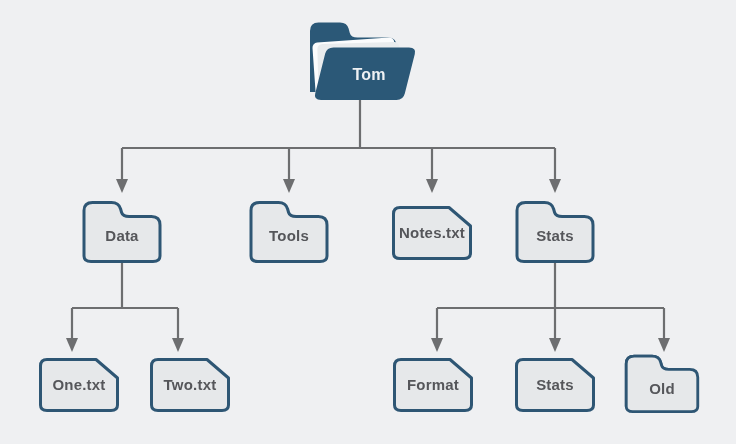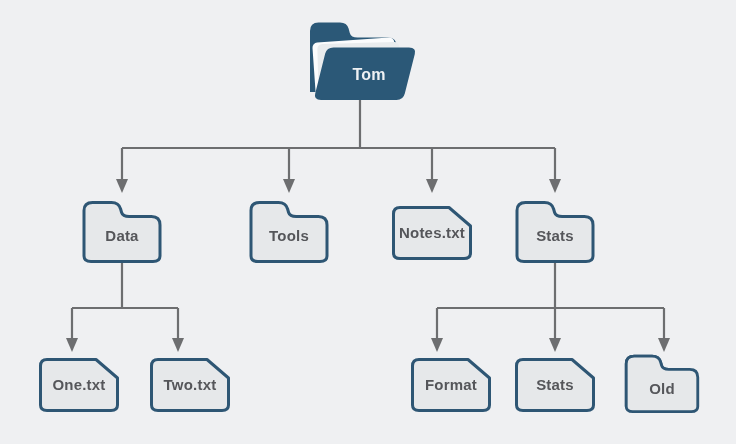--- a/index.html
+++ b/index.html
@@ -117,21 +117,21 @@
     <span class="lbl">One.txt</span>
   </div>
 
   <div class="node file" style="left:147px;top:355px;width:86px;height:60px">
     <svg width="86" height="60" viewBox="0 0 86 60">
       <path d="M4.5 11 Q4.5 4.5 11 4.5 H60 L81.5 23 V50 Q81.5 55.5 75 55.5 H11 Q4.5 55.5 4.5 50 Z" fill="var(--node-fill)" stroke="var(--node-border)" stroke-width="3" stroke-linejoin="round"></path>
     </svg>
     <span class="lbl">Two.txt</span>
   </div>
 
-  <div class="node file" style="left:408px;top:355px;width:86px;height:60px">
+  <div class="node file" style="left:390px;top:355px;width:86px;height:60px">
     <svg width="86" height="60" viewBox="0 0 86 60">
       <path d="M4.5 11 Q4.5 4.5 11 4.5 H60 L81.5 23 V50 Q81.5 55.5 75 55.5 H11 Q4.5 55.5 4.5 50 Z" fill="var(--node-fill)" stroke="var(--node-border)" stroke-width="3" stroke-linejoin="round"></path>
     </svg>
     <span class="lbl">Format</span>
   </div>
 
   <div class="node folder old" style="left:622px;top:351px;width:80px;height:64px">
     <svg width="80" height="64" viewBox="0 0 84 68">
       <path d="M4 59 V13.5 Q4 5.5 12.5 5.5 H31.5 Q38.8 5.5 40.6 12 L41.6 15.5 Q42.8 19.5 49.2 19.5 H71.5 Qa80 19.5 80 28 V59 Q80 64.5 73 64.5 H11 Q4 64.5 4 59 Z" fill="var(--node-fill)" stroke="var(--node-border)" stroke-width="3" stroke-linejoin="round"></path>
       <path d="M4 59 V13.5 Q4 5.5 12.5 5.5 H31.5 Q38.8 5.5 40.6 12 L41.6 15.5 Q42.8 19.5 49.2 19.5 H71.5 Q80 19.5 80 28 V59 Q80 64.5 73 64.5 H11 Q4 64.5 4 59 Z" fill="var(--node-fill)" stroke="var(--node-border)" stroke-width="3" stroke-linejoin="round"></path>

